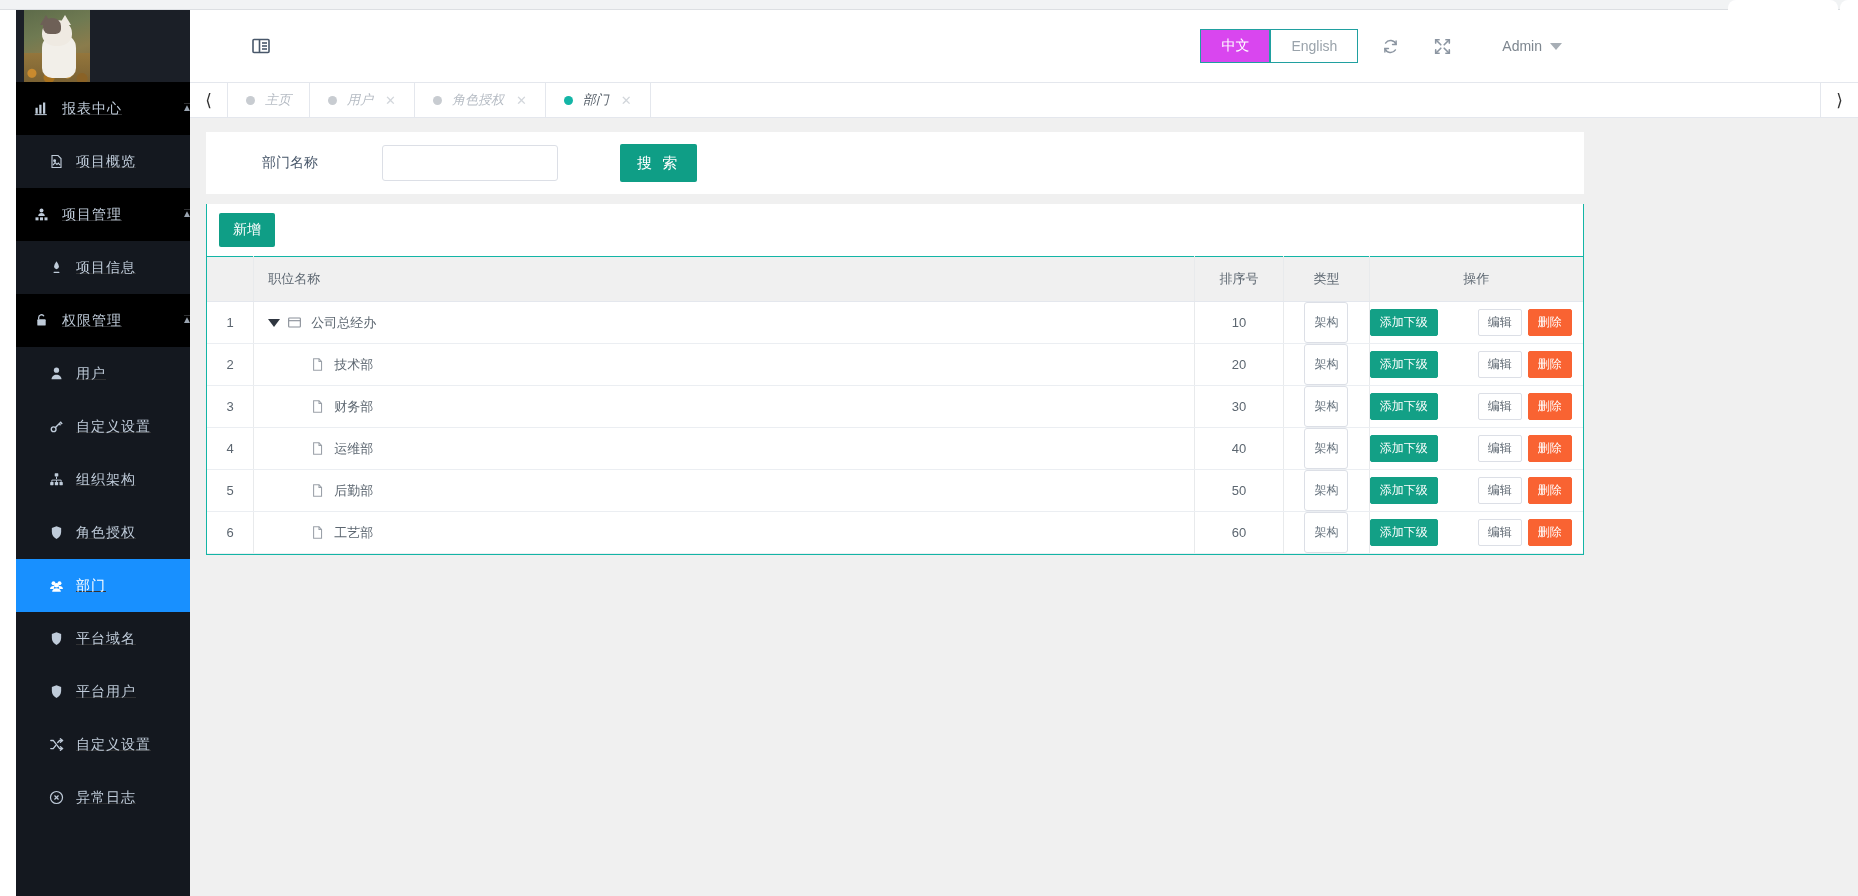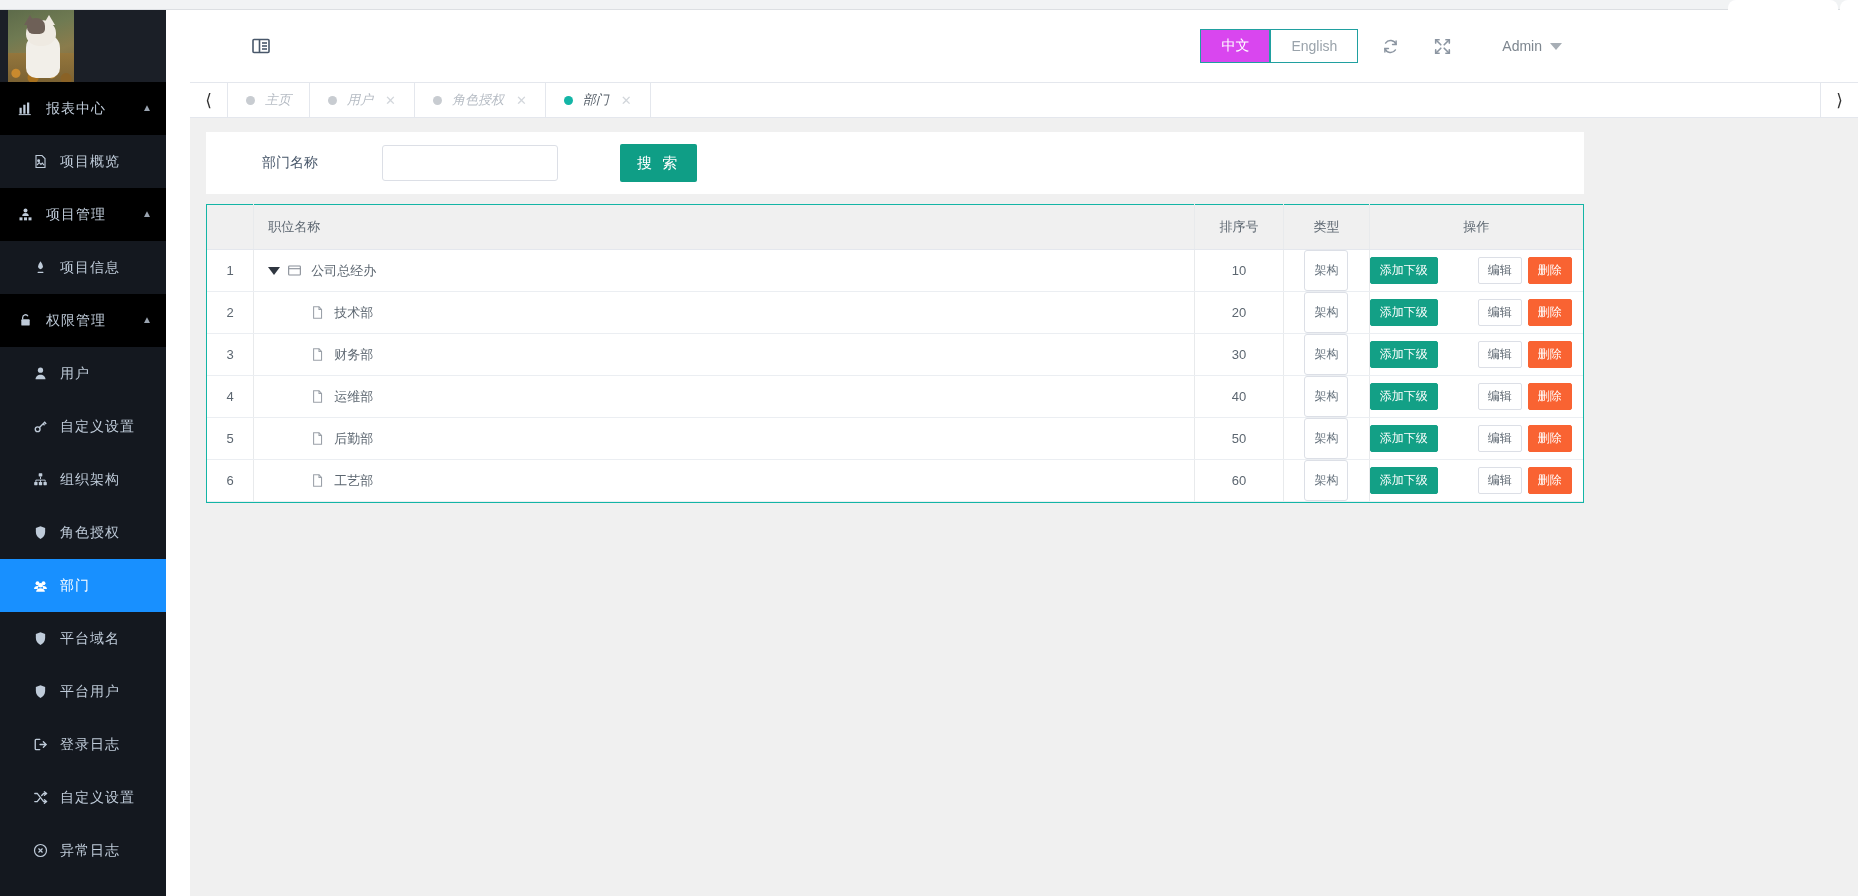--- a/index.html
+++ b/index.html
@@ -24,22 +24,22 @@
     position: absolute; top:0; left: 1728px; width: 110px; height: 10px;
     background:#ffffff; border-radius: 8px 8px 0 0;
   }
   .top-strip-tabshape2 {
     position: absolute; top:0; left: 1840px; width: 30px; height: 10px;
     background:#ffffff; border-radius: 8px 8px 0 0;
   }
 
   
   .sidebar {
-    position: absolute; top: 10px; left: 0; width: 166px; height: 886px;
-    background: #14181f; overflow: hidden;
+    position: absolute; top: 10px; left: 16px; width: 190px; height: 886px;
+    background: #14181f; overflow: hidden; text-decoration: underline;
   }
   .sidebar-logo {
     width: 190px; height: 72px; background: #1b1f27;
     display: flex; align-items: center; justify-content: flex-start;
     padding-left: 8px; overflow: hidden;
   }
   .cat-photo {
     width: 66px; height: 72px; position: relative; overflow: hidden;
     background: linear-gradient(160deg,#5d6b4a 0%, #6f7a52 32%, #8a7c4c 60%, #7a6438 100%);
   }
@@ -375,32 +375,20 @@
           </span>
           <span class="ni-label">平台域名</span>
         </div>
         <div class="nav-item">
           <span class="ni-icon">
             <svg class="icn" width="15" height="15" viewBox="0 0 20 20" fill="#bfcbd9">
               <path d="M10 1.5l6.2 2.4v5.5c0 4.2-2.7 7.6-6.2 9.1-3.5-1.5-6.2-4.9-6.2-9.1V3.9z"></path>
             </svg>
           </span>
           <span class="ni-label">平台用户</span>
-        </div>
-        <div class="nav-item">
-          <span class="ni-icon">
-            <svg class="icn" width="15" height="15" viewBox="0 0 20 20" fill="#bfcbd9">
-              <g fill="none" stroke="#bfcbd9" stroke-width="1.8" stroke-linecap="round">
-                <path d="M9.4 10h7.8"></path>
-                <polyline points="13.8,6.4 17.4,10 13.8,13.6"></polyline>
-                <path d="M9 3.2H4.2A1.2 1.2 0 0 0 3 4.4v11.2a1.2 1.2 0 0 0 1.2 1.2H9"></path>
-              </g>
-            </svg>
-          </span>
-          <span class="ni-label">登录日志</span>
         </div>
         <div class="nav-item">
           <span class="ni-icon">
             <svg class="icn" width="15" height="15" viewBox="0 0 20 20" fill="#bfcbd9">
               <g fill="none" stroke="#bfcbd9" stroke-width="1.8" stroke-linecap="round">
                 <path d="M2.4 4.6h3.2l8.6 10.8h3.4"></path>
                 <path d="M2.4 15.4h3.2l3.2-4"></path>
                 <path d="M11.6 7.4l2.6-2.8h3.4"></path>
                 <polyline points="15.2,2.2 18,4.6 15.2,7"></polyline>
                 <polyline points="15.2,13 18,15.4 15.2,17.8"></polyline>
@@ -495,20 +483,23 @@
   <div class="main">
     <div class="panel-wrap">
 
       <div class="search-card">
         <span class="search-label">部门名称</span>
         <input class="search-input" type="text" value="" placeholder="" style="">
         <button class="search-btn">搜 索</button>
       </div>
 
       <div class="table-card">
+        <div class="toolbar">
+          <button class="add-btn">新增</button>
+        </div>
         <table class="grid">
           <colgroup>
             <col class="col-idx">
               <col class="col-name">
               <col class="col-sort">
               <col class="col-type">
               <col class="col-op">
           </colgroup>
           <thead>
             <tr>

